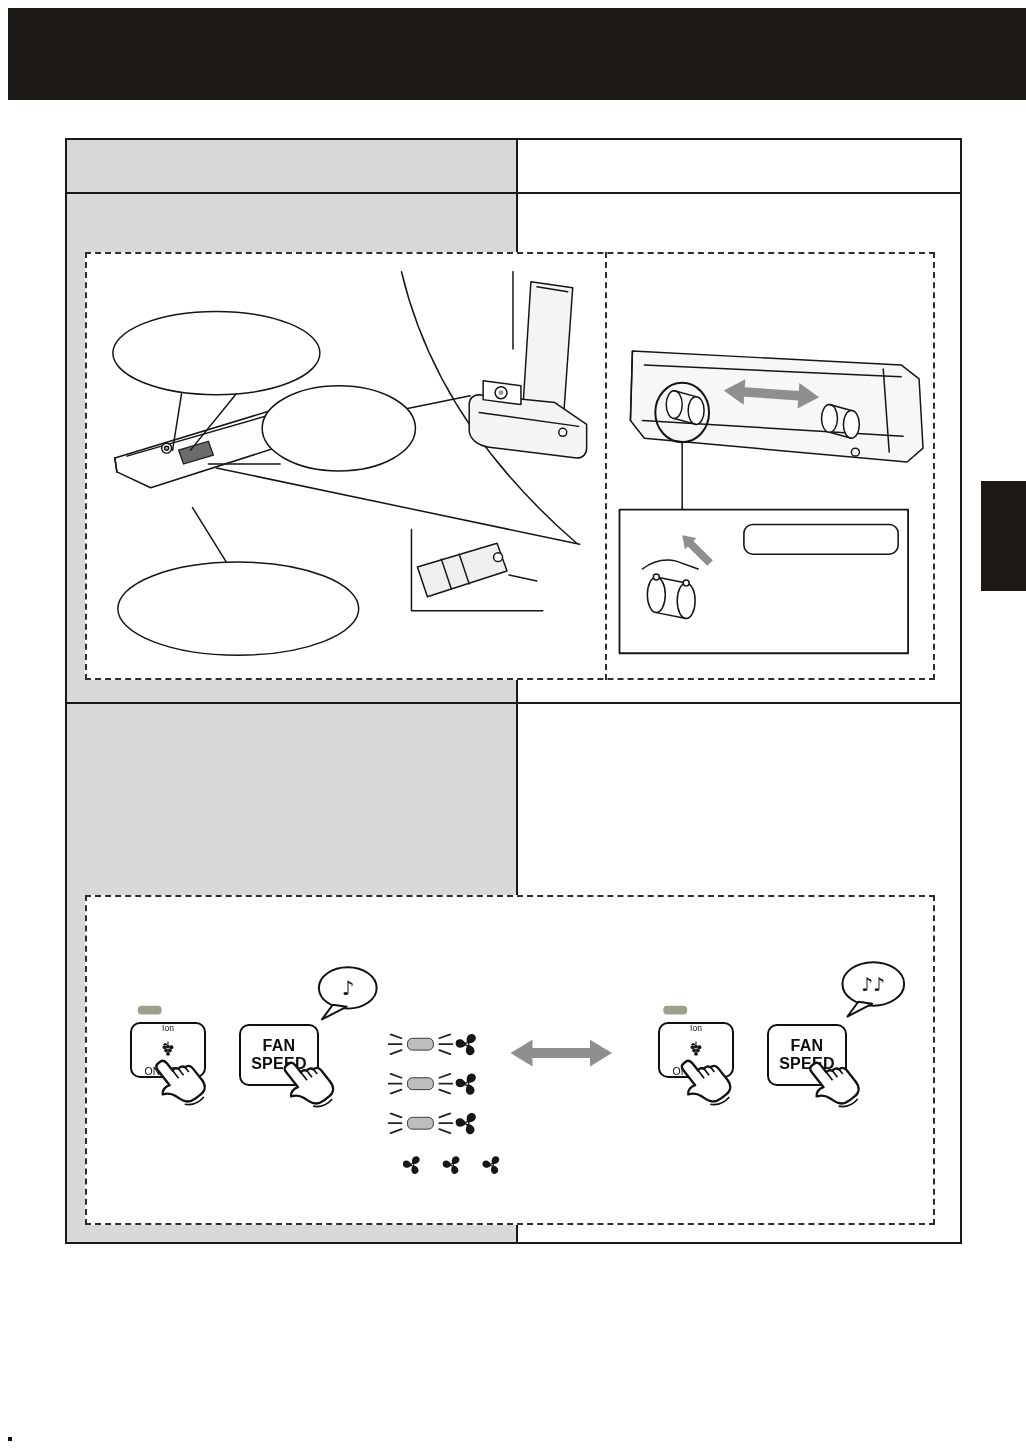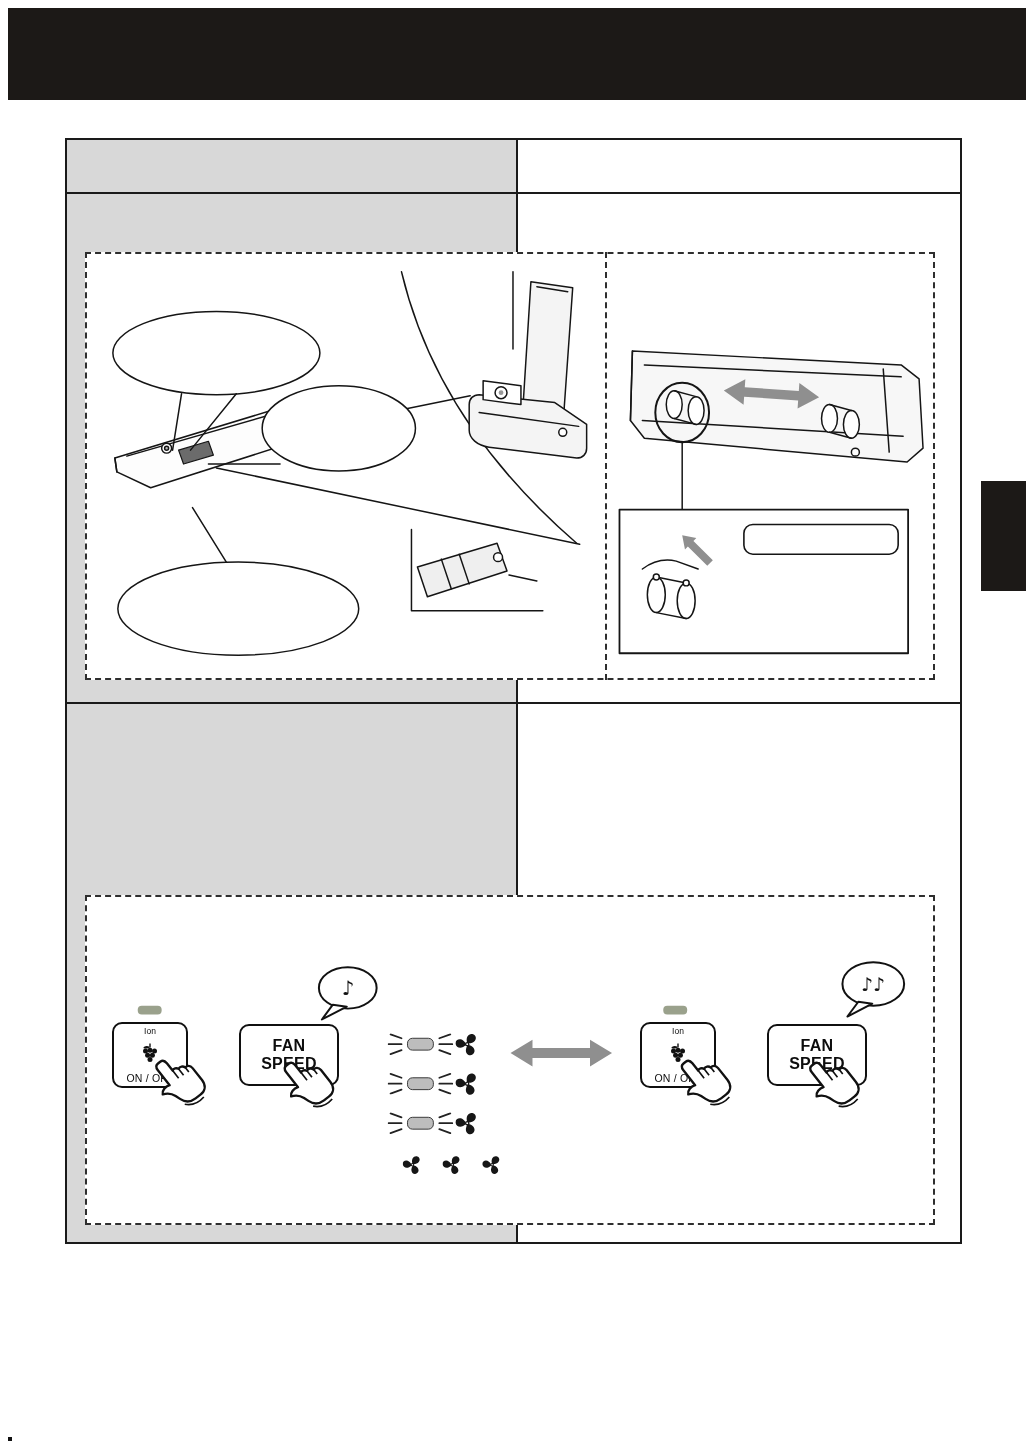--- a/index.html
+++ b/index.html
@@ -21,24 +21,24 @@
   .dashed-box { position:absolute; background:#fff; border:2px dashed var(--dash,#2e2e2e); z-index:2; }
   .box-a { left:85px; top:252px; width:850px; height:428px; }
   .box-b { left:85px; top:895px; width:850px; height:330px; }
   .inner-divider { position:absolute; left:518px; top:-2px; height:calc(100% + 4px); width:0; border-left:2px dashed var(--dash,#2e2e2e); }
 
   .fig { position:absolute; inset:0; width:100%; height:100%; }
   .overlay { position:absolute; inset:0; width:100%; height:100%; z-index:3; pointer-events:none; }
 
   .btn { position:absolute; background:#fff; border:2.4px solid #101010; border-radius:10px;
          display:flex; flex-direction:column; align-items:center; justify-content:center; z-index:1; color:#0d0d0d; }
-  .btn-onoff { width:76px; height:66px; gap:8px; }
+  .btn-onoff { width:76px; height:56px; gap:8px;margin-left:18px; }
   .btn-onoff .ion-label { font-size:8.5px; line-height:1; }
   .btn-onoff .onoff-label { font-size:10.5px; letter-spacing:0.2px; line-height:1; }
-  .btn-fan { width:100px; height:62px; font-size:16px; font-weight:700; line-height:1.15; letter-spacing:0.3px; text-align:center; }
+  .btn-fan { width:80px; height:62px; font-size:16px; font-weight:700; line-height:1.15; letter-spacing:0.3px; text-align:center; }
   #onoff-left { left:25px; top:125px; }
   #fan-left { left:152px; top:127px; }
   #onoff-right { left:553px; top:125px; }
   #fan-right { left:680px; top:127px; }
 
   svg text { font-family:"DejaVu Sans","Liberation Sans",sans-serif; }
   .hidden-defs { position:absolute; width:0; height:0; overflow:hidden; }
 </style>
 </head>
 <body>

